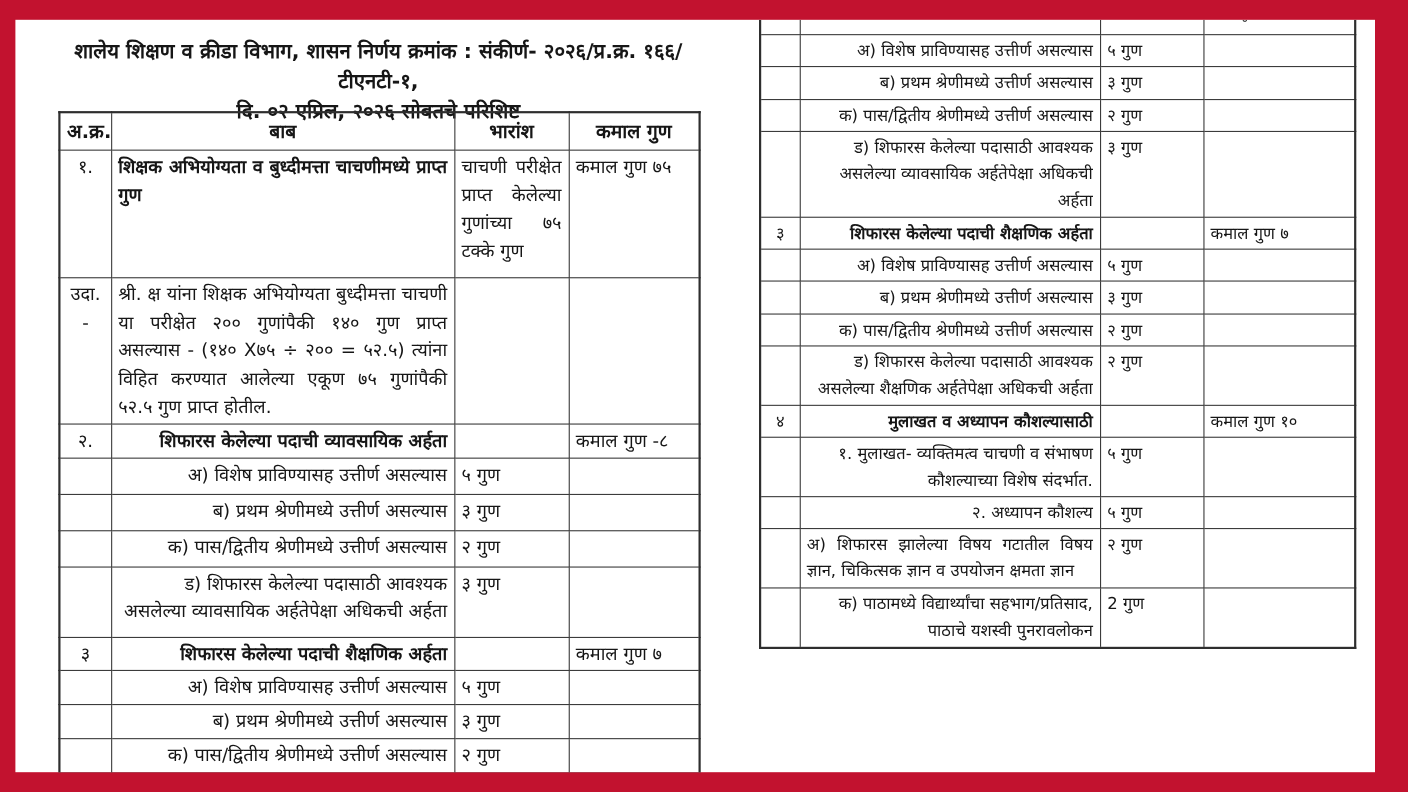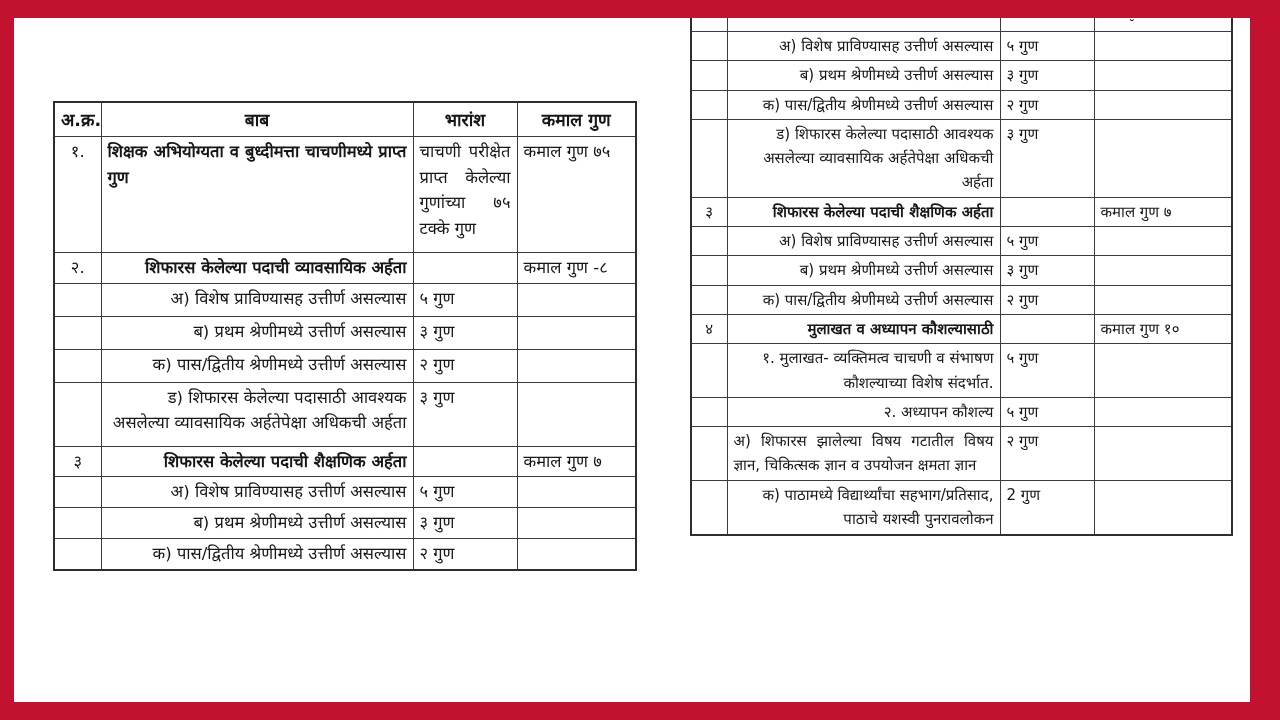--- a/index.html
+++ b/index.html
@@ -52,20 +52,24 @@
   .j { text-align:justify; }
 
   tr.clip-top td { border-top:none; vertical-align:bottom; }
   tr.clip-top .c-max { font-size:13px; line-height:9px; padding-left:34px; color:#222; }
 </style>
 </head>
 <body>
 
 <div class="page">
 
+  <div class="doc-title">
+    <div>शालेय शिक्षण व क्रीडा विभाग, शासन निर्णय क्रमांक : संकीर्ण- २०२६/प्र.क्र. १६६/टीएनटी-१,</div>
+    <div>दि. ०२ एप्रिल, २०२६ सोबतचे परिशिष्ट</div>
+  </div>
 
   <div class="left-wrap">
     <table class="tbl">
       <colgroup>
         <col style="width:47px">
           <col style="width:312px">
           <col style="width:104px">
           <col style="width:119px">
       </colgroup>
       <thead>
@@ -76,20 +80,27 @@
           <th>कमाल गुण</th>
         </tr>
       </thead>
       <tbody id="left-body">
           <tr style="height: 116px;">
             <td class="c-no">१.</td>
             <td class="c-item b j">शिक्षक अभियोग्यता व बुध्दीमत्ता चाचणीमध्ये प्राप्त गुण</td>
             <td class="c-marks j">चाचणी परीक्षेत प्राप्त केलेल्या गुणांच्या ७५ टक्के गुण</td>
             <td class="c-max">कमाल गुण ७५</td>
           </tr>
+          <tr style="height: 130px;">
+            <td class="c-no">उदा.
+-</td>
+            <td class="c-item j">श्री. क्ष यांना शिक्षक अभियोग्यता बुध्दीमत्ता चाचणी या परीक्षेत २०० गुणांपैकी १४० गुण प्राप्त  असल्यास - (१४० X७५ ÷ २०० = ५२.५) त्यांना विहित करण्यात आलेल्या एकूण ७५  गुणांपैकी ५२.५ गुण प्राप्त होतील.</td>
+            <td class="c-marks j"></td>
+            <td class="c-max"></td>
+          </tr>
           <tr style="height: 30px;">
             <td class="c-no">२.</td>
             <td class="c-item b">शिफारस केलेल्या पदाची व्यावसायिक अर्हता</td>
             <td class="c-marks"></td>
             <td class="c-max">कमाल गुण -८</td>
           </tr>
           <tr style="height: 33px;">
             <td class="c-no"></td>
             <td class="c-item">अ) विशेष प्राविण्यासह उत्तीर्ण असल्यास</td>
             <td class="c-marks">५ गुण</td>
@@ -197,20 +208,26 @@
             <td class="c-item">ब) प्रथम श्रेणीमध्ये उत्तीर्ण असल्यास</td>
             <td class="c-marks">३ गुण</td>
             <td class="c-max"></td>
           </tr>
           <tr style="height: 28px;">
             <td class="c-no"></td>
             <td class="c-item">क) पास/द्वितीय श्रेणीमध्ये उत्तीर्ण असल्यास</td>
             <td class="c-marks">२ गुण</td>
             <td class="c-max"></td>
           </tr>
+          <tr style="height: 54px;">
+            <td class="c-no"></td>
+            <td class="c-item">ड) शिफारस केलेल्या पदासाठी आवश्यक असलेल्या शैक्षणिक अर्हतेपेक्षा अधिकची अर्हता</td>
+            <td class="c-marks">२ गुण</td>
+            <td class="c-max"></td>
+          </tr>
           <tr style="height: 27px;">
             <td class="c-no">४</td>
             <td class="c-item b">मुलाखत व अध्यापन कौशल्यासाठी</td>
             <td class="c-marks"></td>
             <td class="c-max">कमाल गुण १०</td>
           </tr>
           <tr style="height: 53px; padding-left: 41px;">
             <td class="c-no"></td>
             <td class="c-item">१.  मुलाखत-  व्यक्तिमत्व चाचणी व संभाषण कौशल्याच्या विशेष संदर्भात.</td>
             <td class="c-marks">५ गुण</td>

